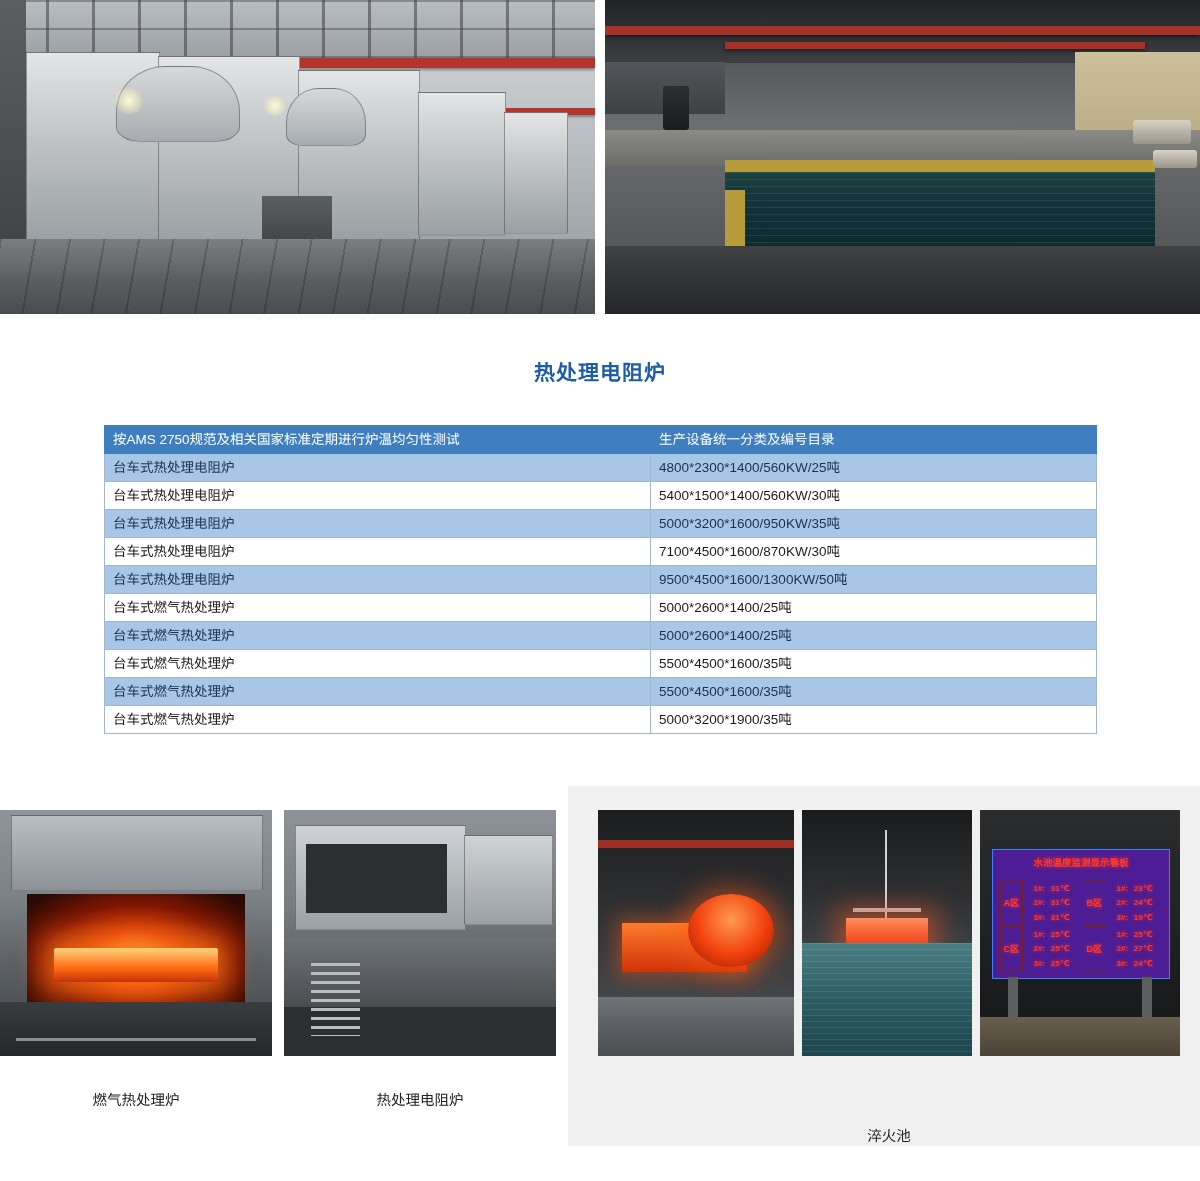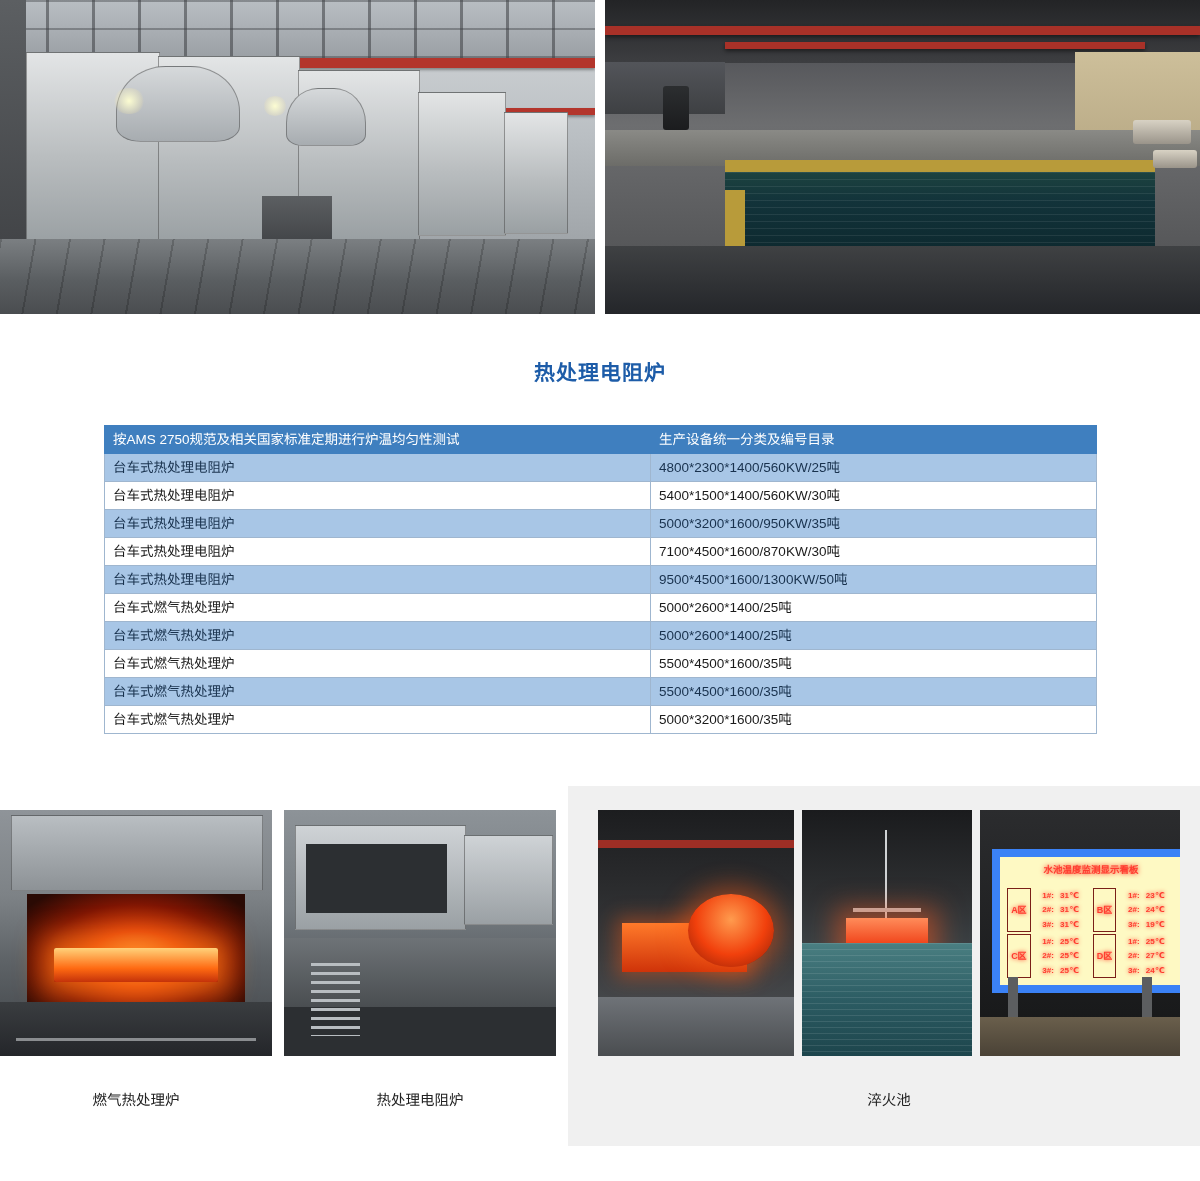--- a/index.html
+++ b/index.html
@@ -164,21 +164,21 @@
 
   .cap-label {
     position: absolute;
     font-size: 14.5px;
     color: #222;
     text-align: center;
   }
   .caption-row { position:absolute; top: 1088px; font-family: Liberation Serif, serif; }
   .cap1 { left: 0px; width: 272px; text-align:center; }
   .cap2 { left: 284px; width: 272px; text-align:center; }
-  .cap3 { left: 598px; width: 582px; text-align:center; }
+  .cap3 { left: 598px; width: 582px; text-align:center;margin-top:36px; }
 
   
   .f-shell { position:absolute; inset:0; background: linear-gradient(180deg,#8f9499 0%, #7d8286 35%, #5f6468 60%, #3c4044 100%); }
   .f-top { position:absolute; left:4%; top:2%; width:92%; height:30%;
     background: linear-gradient(180deg,#b9bec2,#8d9296);
     border:1px solid rgba(40,40,40,.4);
   }
   .f-mouth { position:absolute; left:10%; top:34%; width:80%; height:44%;
     background: radial-gradient(ellipse at 50% 60%, #ffb14a 0%, #e2450c 30%, #7d1503 60%, #2a0a04 90%);
   }
@@ -221,21 +221,21 @@
     background: linear-gradient(180deg,#ff8c5a,#ef3f16 70%,#b52a08);
     box-shadow:0 0 26px 10px rgba(255,90,30,.5);
   }
   .q-hook { position:absolute; left:49%; top:8%; width:2px; height:36%; background:#cfd2d4; }
   .q-bar { position:absolute; left:30%; top:40%; width:40%; height:4px; background:#b9bcbe; }
 
   
   .led-outer { position:absolute; inset:0; background: linear-gradient(180deg,#2b2c2e,#151617); }
   .led-board {
     position:absolute; left:6%; top:16%; width:88%; height:52%;
-    background:#fef9c3; border:8px solid #3b82f6;padding-left:6px;
+    background:#4c1d95; border:1px solid #3b82f6;
   }
   .led-title {
     position:absolute; left:0; top:4%; width:100%;
     text-align:center; color:#ff3b2f; font-size:9.5px; font-weight:bold;
     text-shadow:0 0 5px #ff2a18;
     font-family:"Liberation Sans", sans-serif;
   }
   .led-grid {
     position:absolute; left:4%; top:24%; width:92%; height:70%;
     display:grid; grid-template-columns: 1fr 1fr; gap:2px 4px;
@@ -352,21 +352,21 @@
       <tr class="plain">
         <td>台车式燃气热处理炉</td>
         <td>5500*4500*1600/35吨</td>
       </tr>
       <tr class="alt">
         <td>台车式燃气热处理炉</td>
         <td>5500*4500*1600/35吨</td>
       </tr>
       <tr class="plain">
         <td>台车式燃气热处理炉</td>
-        <td>5000*3200*1600/35吨</td>
+        <td>5000*3200*1900/35吨</td>
       </tr>
     </tbody>
   </table>
 </div>
 
 <div class="bottom-band">
   <div class="grey-panel"></div>
 
   <div class="bphoto bp1">
     <div class="f-shell"></div>

